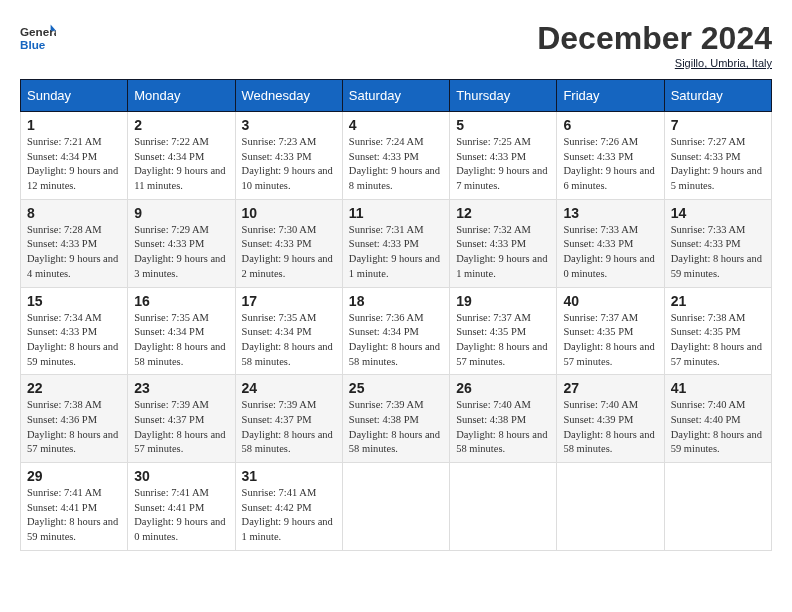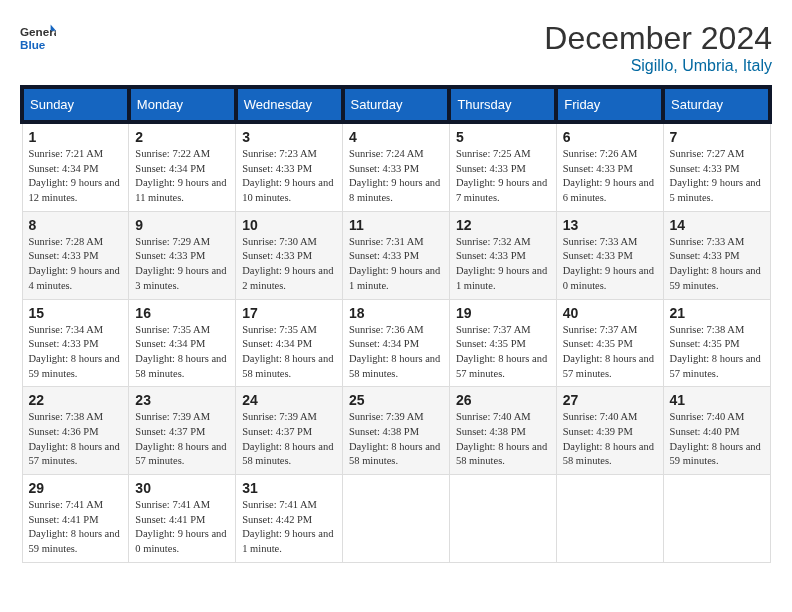--- a/index.html
+++ b/index.html
@@ -23,40 +23,41 @@
     }
     .logo-icon {
       width: 36px;
       height: 36px;
     }
     .title-section {
       text-align: right;
     }
     .month-title {
       font-size: 32px;
-      font-weight: normal;
+      font-weight: bold;
       color: #333;
     }
     .subtitle {
-      font-size: 16px;
-      color: #0369a1;
+      font-size: 11px;
+      color: #0f172a;
+      text-decoration: underline;
     }
     .calendar {
       width: 100%;
       border-collapse: collapse;
       font-size: 11px;
     }
     .calendar thead th {
       background: #1565c0;
       color: #fff;
       padding: 8px 6px;
       text-align: left;
       font-size: 13px;
       font-weight: normal;
-      border: 4px solid #0f172a;
+      border: 1px solid #0f172a;
     }
     .calendar tbody td {
       vertical-align: top;
       padding: 5px 6px;
       border: 1px solid #ddd;
       width: 14.28%;
       min-height: 80px;
       background: #fff;
     }
     .calendar tbody tr:nth-child(even) td {

